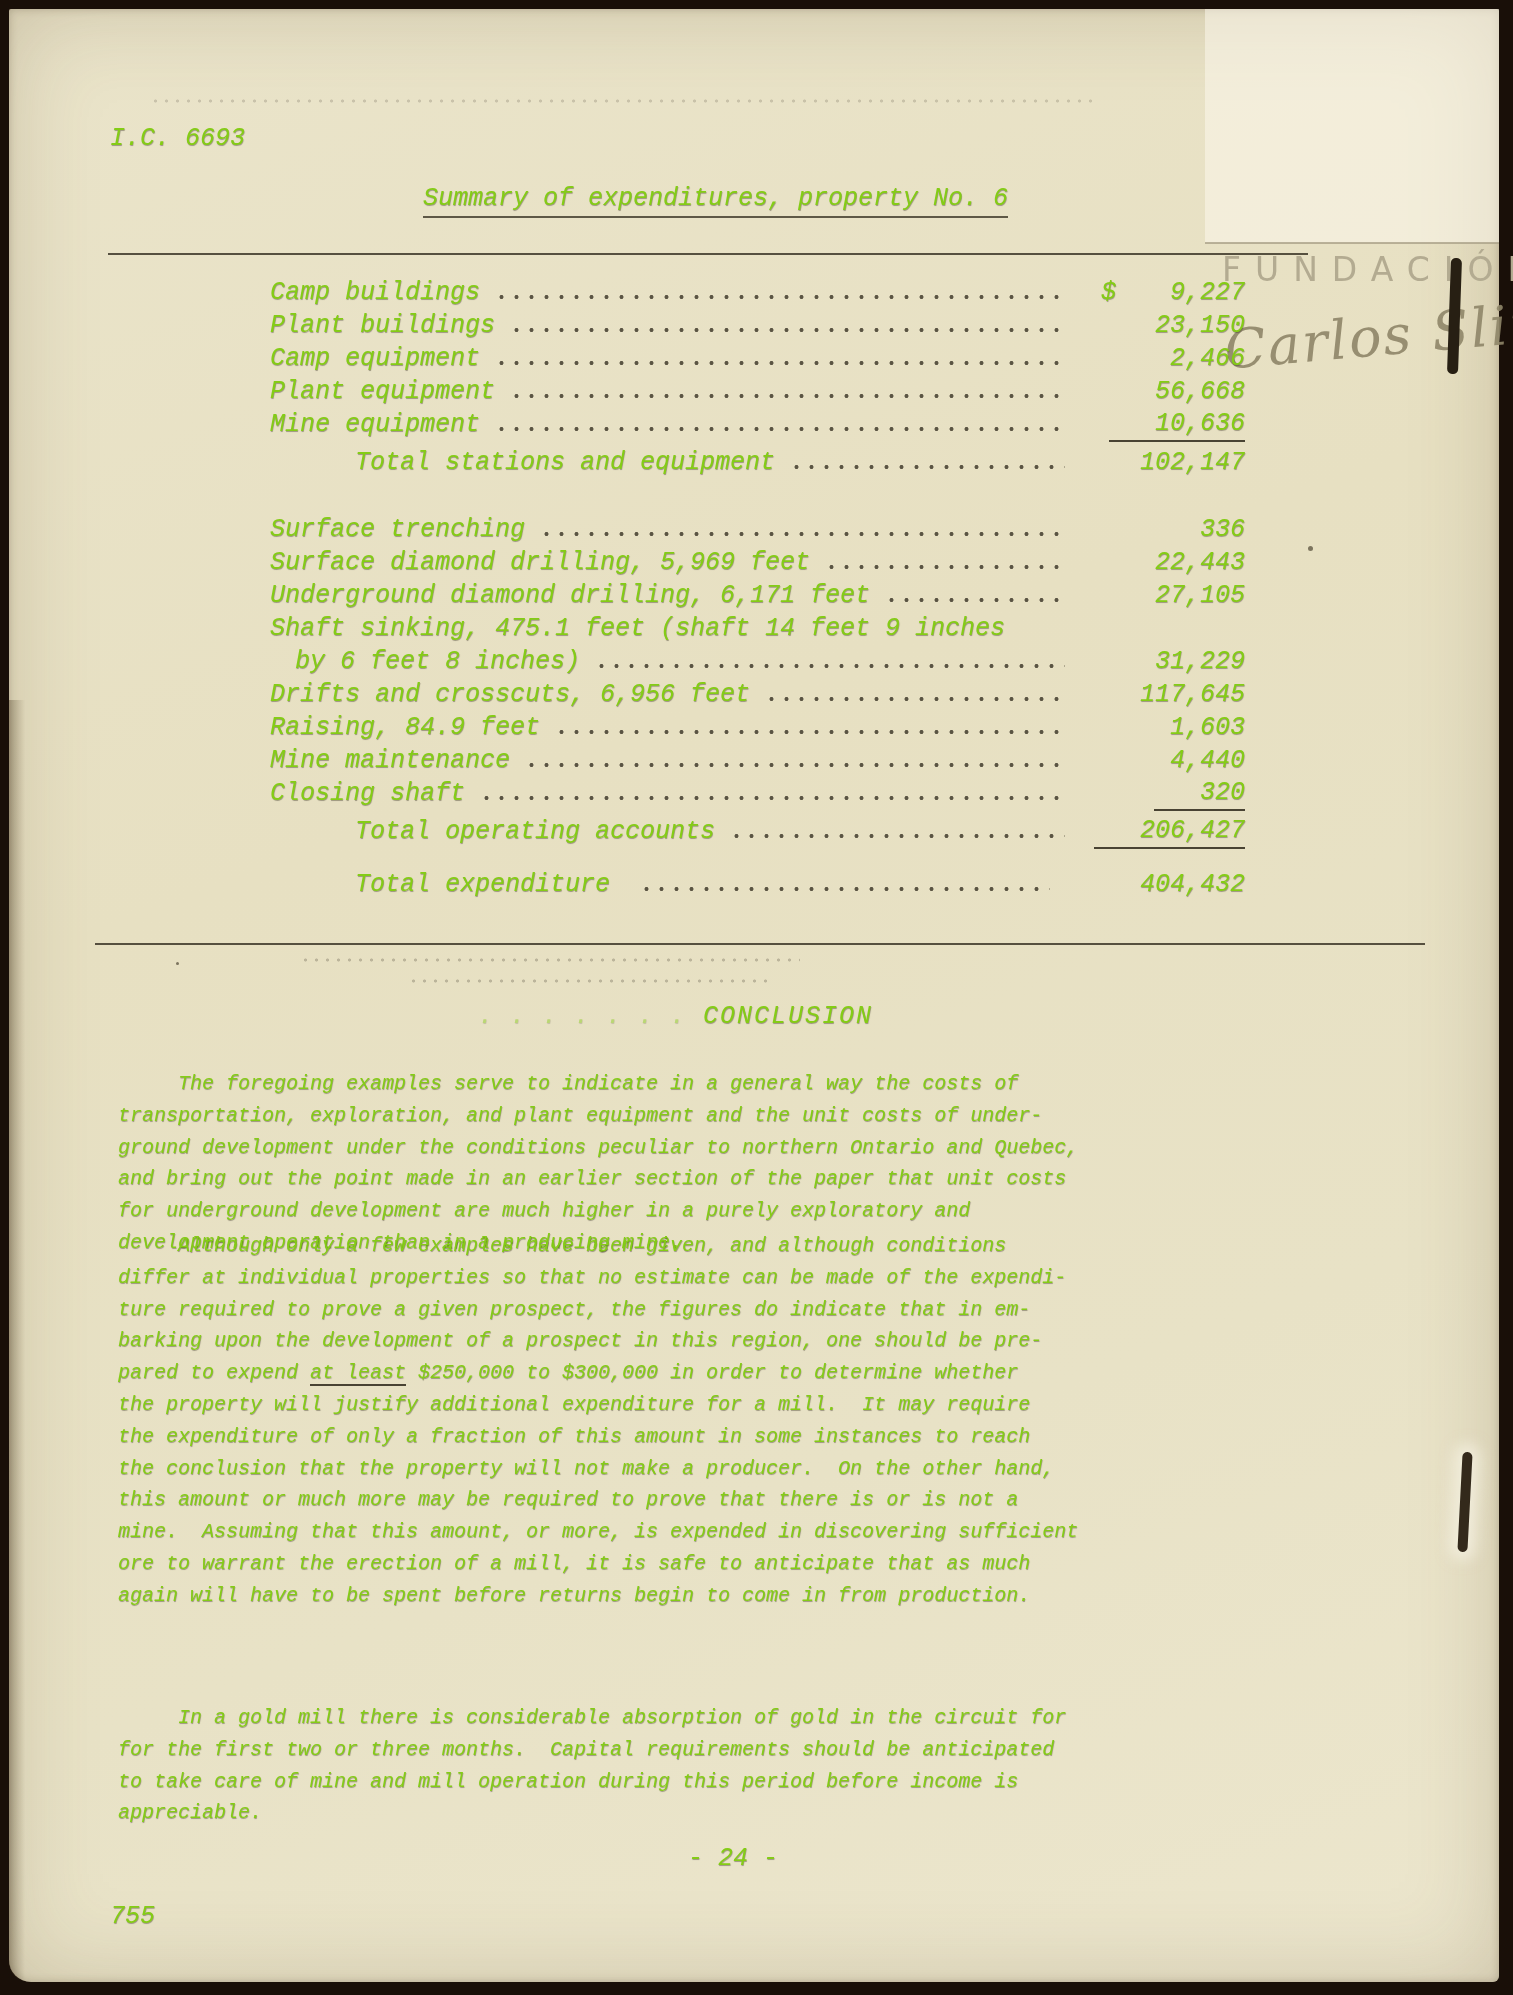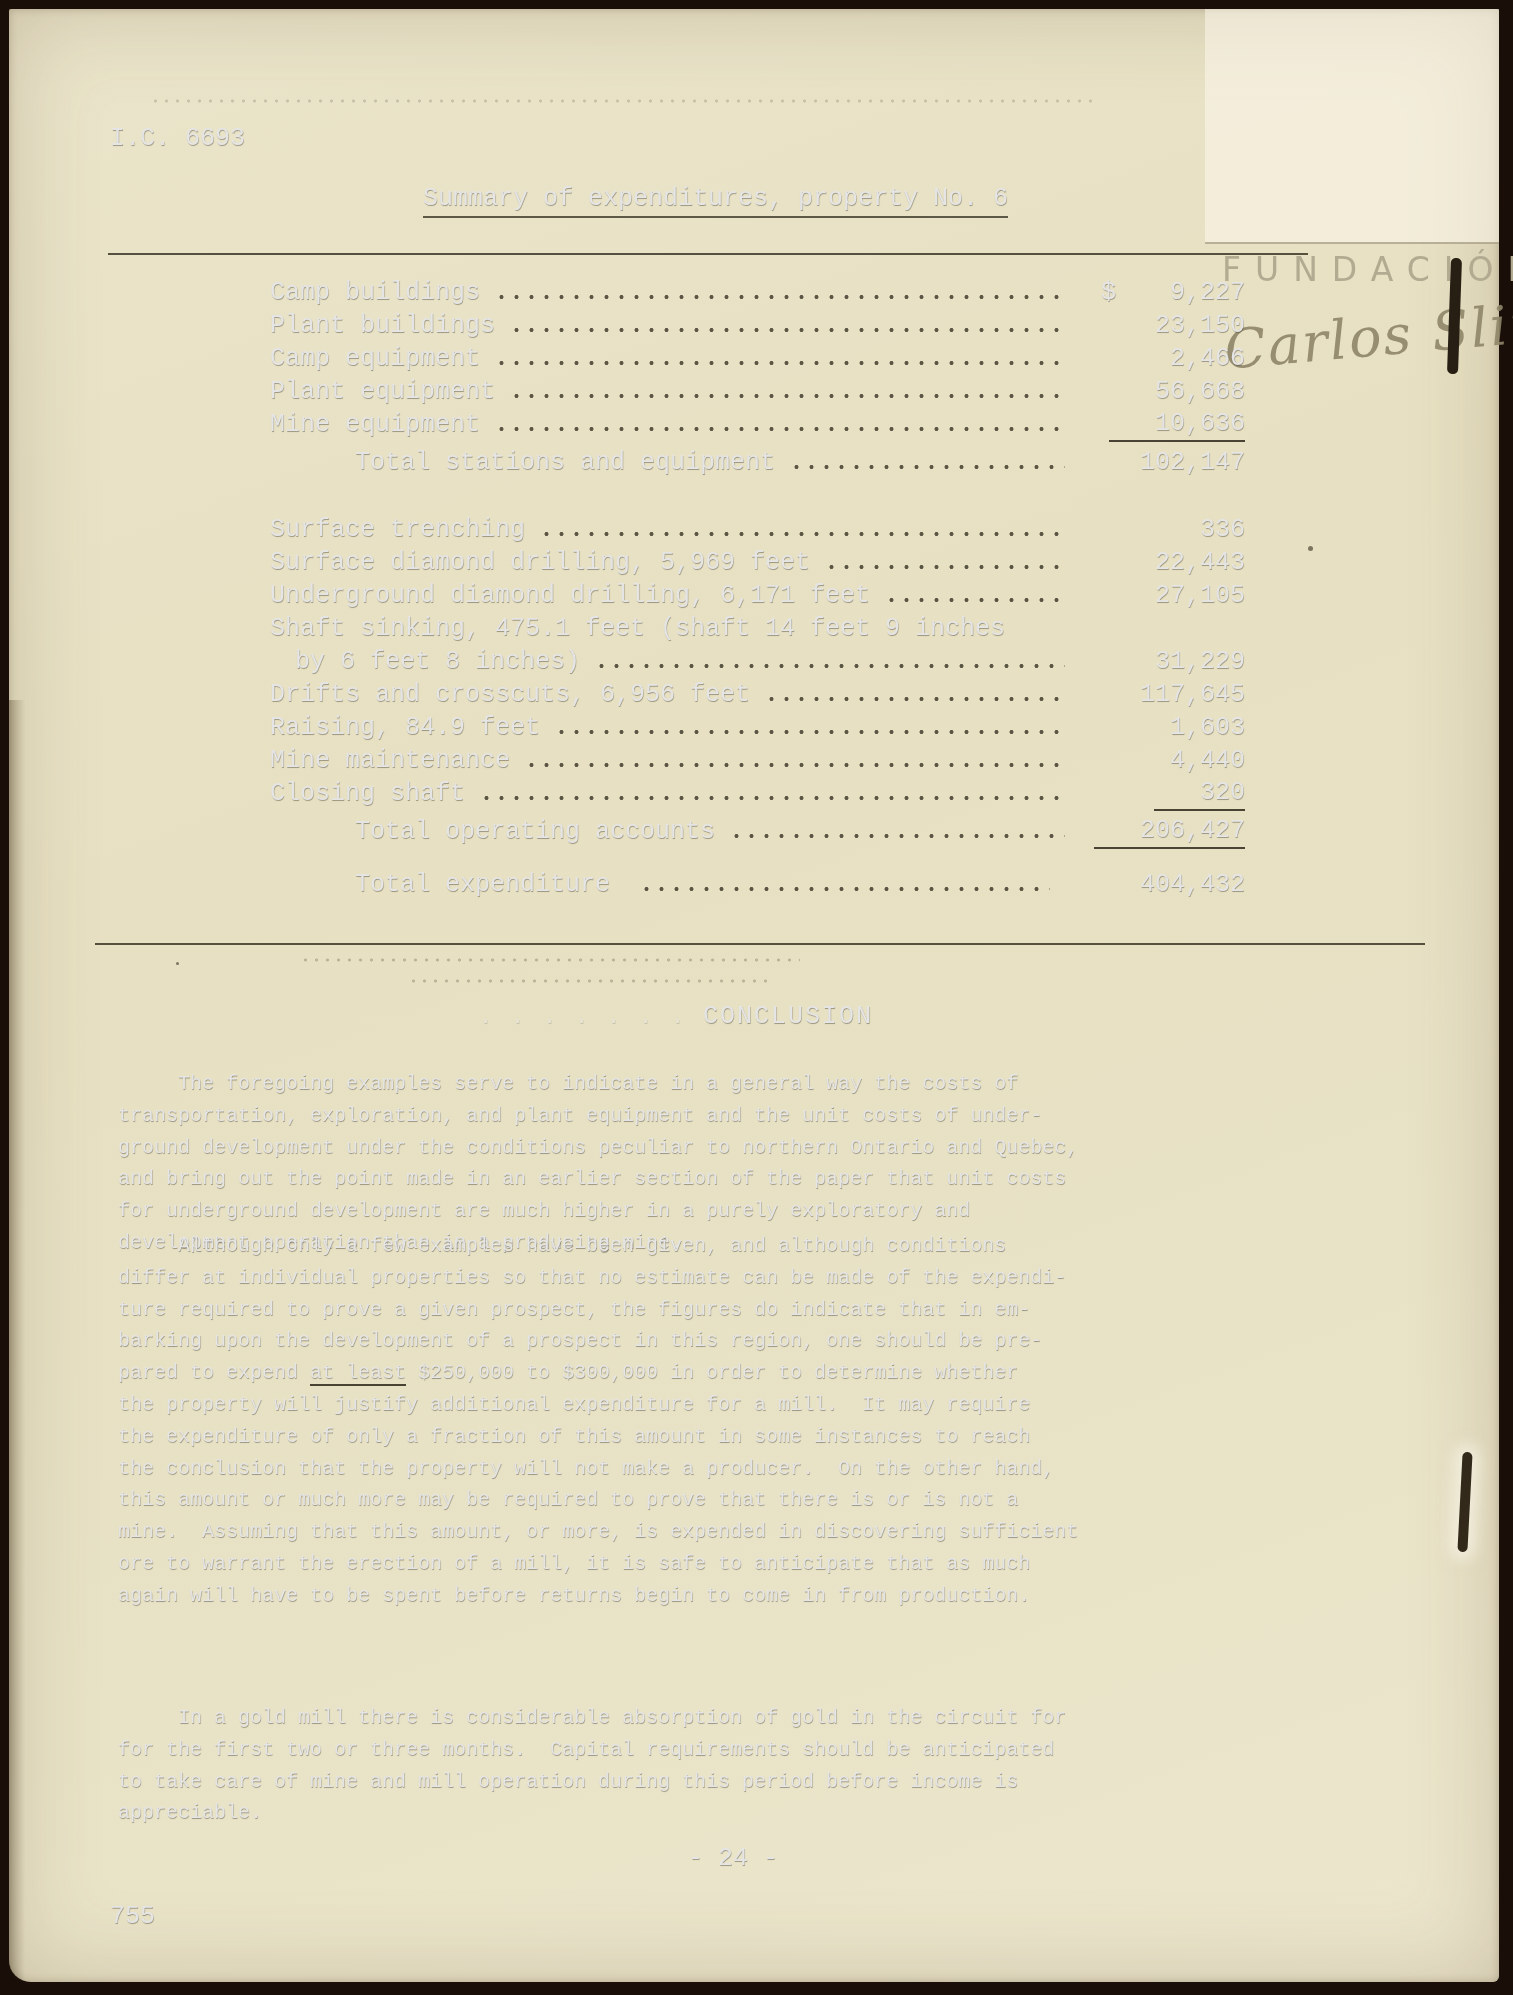--- a/index.html
+++ b/index.html
@@ -34,21 +34,21 @@
     position:absolute; left:1222px; top:250px; z-index:2; white-space:nowrap;
     font-family:"DejaVu Sans", sans-serif; font-size:33px; letter-spacing:14px;
     color:#b3ab91; font-weight:400;
   }
   #wm-signature {
     position:absolute; left:1224px; top:304px; z-index:2; white-space:nowrap;
     font-family:"DejaVu Serif", serif; font-style:italic; font-size:54px; letter-spacing:2px;
     color:#8f8669; transform:rotate(-5deg); opacity:.9;
   }
   
-  .ink { color:#e5e5e5; text-shadow:.5px .5px .7px rgba(69,63,47,.45); }
+  .ink { color:#84cc16; text-shadow:.5px .5px .7px rgba(69,63,47,.45);font-style:italic; }
   
   #doc-number { position:absolute; left:110px; top:124px; font-size:25px; z-index:3; }
   #doc-title {
     position:absolute; left:423px; top:184px; font-size:25px; z-index:3;
     border-bottom:2px solid rgba(69,63,47,.85); padding-bottom:3px; white-space:pre;
   }
   .hrule { position:absolute; height:2px; background:rgba(60,54,40,.85); z-index:3; }
   #rule-top { left:108px; top:253px; width:1200px; }
   #rule-bottom { left:95px; top:943px; width:1330px; }
   

